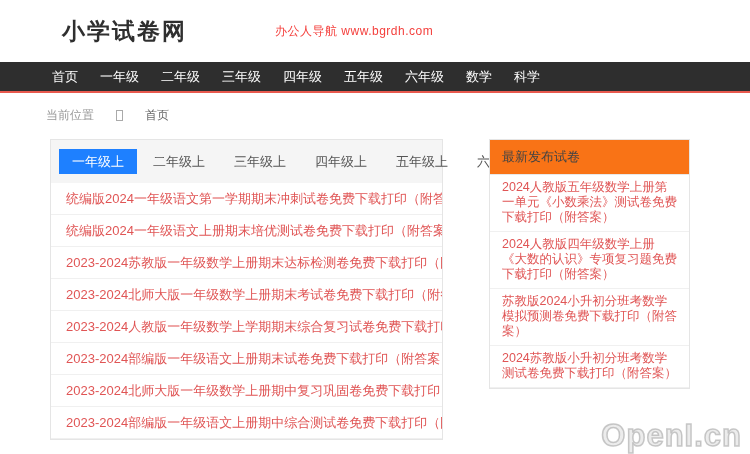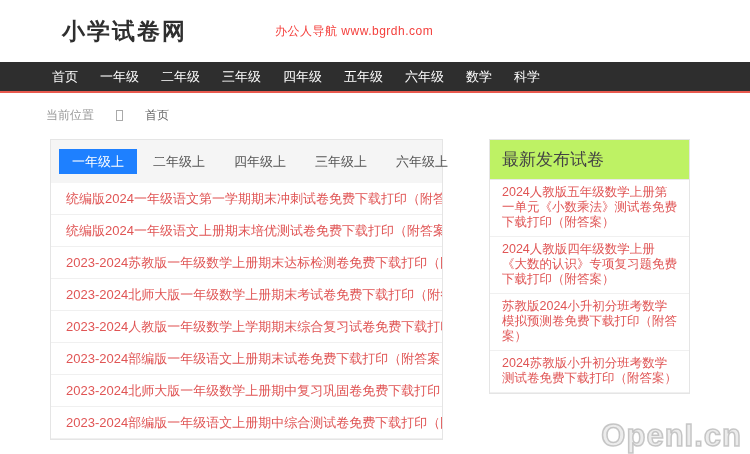--- a/index.html
+++ b/index.html
@@ -27,21 +27,21 @@
   .tabbar { background:#f5f5f5; padding:9px 8px; display:flex; gap:3px; }
   .tab { font-size:13px; line-height:15px; padding:5px 13px; color:#555; border-radius:0; cursor:pointer; white-space:nowrap; }
   .tab.active { background:var(--accent-blue,#1e80ff); color:#fff; }
   .paper-list { list-style:none; }
   .paper-list li { border-bottom:1px solid #f0f0f0; }
   .paper-list a { display:block; padding:8px 15px; font-size:13px; line-height:15px;
     color:var(--link-red,#e05555); text-decoration:none; white-space:nowrap; overflow:hidden; cursor:pointer; }
 
   
   .side-panel { width:201px; border:1px solid #e5e5e5; background:#fff; margin-left:46px; }
-  .side-title { background:#bef264; font-size:17px; color:#444; padding:8px 12px; border-bottom:1px solid #e8e8e8; }
+  .side-title { background:#f97316; font-size:13px; color:#444; padding:8px 12px; border-bottom:1px solid #e8e8e8; }
   .side-list { list-style:none; }
   .side-list li { border-bottom:1px solid #f0f0f0; }
   .side-list a { display:block; padding:5px 12px 6px 12px; font-size:12.5px; line-height:15px;
     color:var(--link-red,#e05555); text-decoration:none; cursor:pointer; }
 
   
   .watermark { position:absolute; right:8px; bottom:0px; font-size:31px; font-weight:bold;
     color:rgba(255,255,255,0.45); -webkit-text-stroke:1.5px rgba(160,160,160,0.55);
     text-shadow:0 0 1px rgba(170,170,170,0.4); z-index:10; pointer-events:none; letter-spacing:1px; }
 </style>
@@ -70,22 +70,23 @@
   <span class="crumb-sep"></span>
   <a class="crumb-home">首页</a>
 </div>
 
 <div class="content">
 
   <div class="main-panel">
     <div class="tabbar">
         <span class="tab active">一年级上</span>
         <span class="tab">二年级上</span>
+        <span class="tab">三年级上</span>
         <span class="tab">四年级上</span>
-        <span class="tab">三年级上</span>
+        <span class="tab">五年级上</span>
         <span class="tab">六年级上</span>
       </div>
     <ul class="paper-list">
         <li>
         <a>统编版2024一年级语文第一学期期末冲刺试卷免费下载打印（附答案）</a>
       </li>
         <li>
         <a>统编版2024一年级语文上册期末培优测试卷免费下载打印（附答案）</a>
       </li>
         <li>

